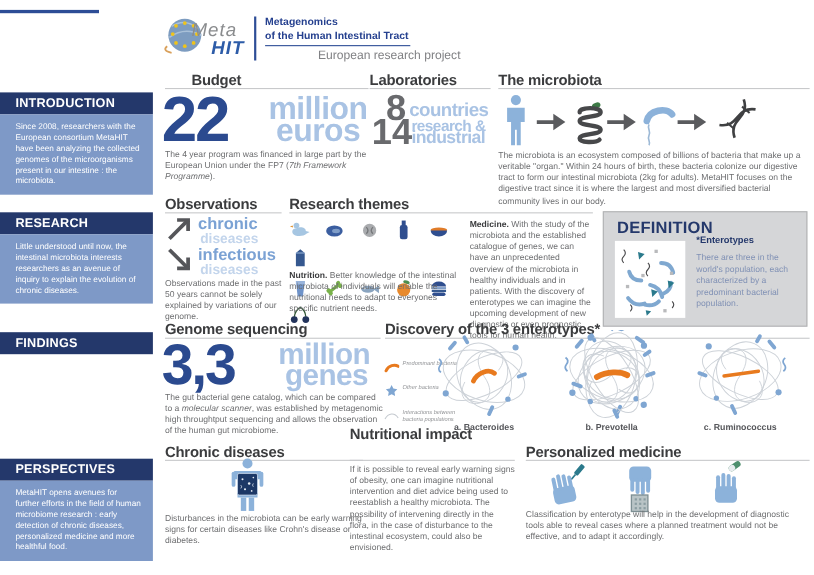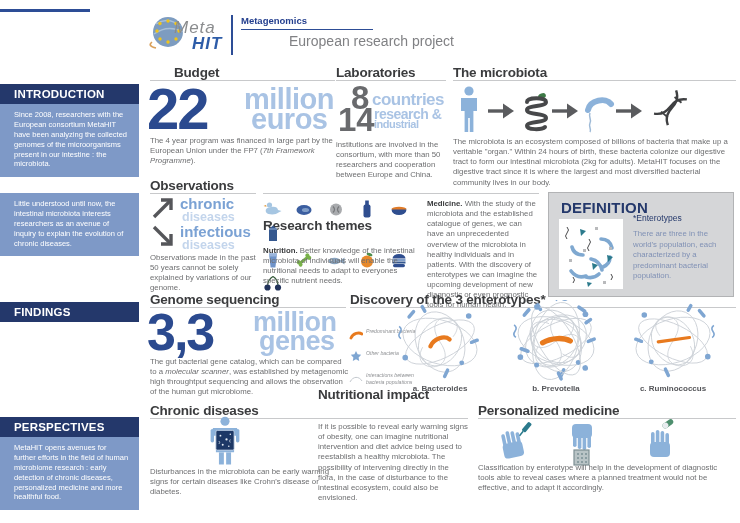--- a/index.html
+++ b/index.html
@@ -13,21 +13,21 @@
   .biglight{font-weight:bold;color:#a9c3e4;line-height:0.8;letter-spacing:-0.5px;}
   .sb{position:absolute;left:0;width:139px;}
   .sb-h{background:#24386b;color:#ffffff;font-weight:bold;font-size:11.5px;
         padding:4px 12px 4px 14px;letter-spacing:0.2px;}
   .sb-b{background:#7e99c7;color:#ffffff;font-size:7.5px;line-height:1.32;
         padding:6px 10px 8px 14px;}
   .obs-word{font-weight:bold;font-size:15px;color:#7ba2d4;line-height:1;}
   .obs-sub{font-weight:bold;font-size:12.5px;color:#c3d5ec;line-height:1;}
   .defbox{background:#d5d6d8;border:1.5px solid #b2b3b5;border-radius:0;}
   .def-title{font-weight:bold;font-size:15px;color:#24386b;letter-spacing:0.2px;}
-  .def-term{font-weight:normal;font-size:8.5px;color:#24386b;}
+  .def-term{font-weight:bold;font-size:8.5px;color:#24386b;}
   .def-body{font-size:7.8px;color:#8091b5;line-height:1.35;}
   .net-label{font-weight:bold;font-size:8px;color:#55565a;text-align:center;}
   .legend-item{display:flex;align-items:flex-start;margin-bottom:4px;}
   .legend-txt{font-style:italic;font-size:5.2px;color:#8f9194;line-height:1.25;margin-left:3px;margin-top:2px;}
   .bold-lead{font-weight:bold;color:#3b3c3e;}
   .ico{display:inline-block;vertical-align:top;}
 </style>
 </head>
 <body>
 
@@ -79,29 +79,31 @@
       </svg>
     </span>
     <span class="abs" style="left:26px;top:8px;font-style:italic;font-size:17px;color:#8a8c8e;letter-spacing:1px;">Meta</span>
     <span class="abs" style="left:44px;top:24px;font-style:italic;font-weight:bold;font-size:17px;color:#2d5ca8;letter-spacing:1px;">HIT</span>
   </div>
 
   <div class="abs" style="left:231px;top:15px;width:2px;height:40px;background:#2d4d96;"></div>
 
   <div class="abs" style="left:241px;top:15px;width:220px;">
     <div style="font-weight:bold;font-size:9.5px;color:#25408f;line-height:1.25;">Metagenomics</div>
+    <div style="font-weight:bold;font-size:9.5px;color:#25408f;line-height:1.25;">of the Human Intestinal Tract</div>
     <div style="width:132px;height:1.5px;background:#2d4d96;margin:2px 0 3px 0;"></div>
-    <div style="font-size:14px;color:#808184;padding-left:48px;">European research project</div>
+    <div style="font-size:11px;color:#808184;padding-left:48px;">European research project</div>
   </div>
 
   <div class="sb" style="top:84px;">
     <div class="sb-h">INTRODUCTION</div>
     <div class="sb-b">Since 2008, researchers with the European consortium MetaHIT have been analyzing the collected genomes of the microorganisms present in our intestine : the microbiota.</div>
   </div>
   <div class="sb" style="top:193px;">
+    <div class="sb-h">RESEARCH</div>
     <div class="sb-b">Little understood until now, the intestinal microbiota interests researchers as an avenue of inquiry to explain the evolution of chronic diseases.</div>
   </div>
   <div class="sb" style="top:302px;">
     <div class="sb-h">FINDINGS</div>
   </div>
   <div class="sb" style="top:417px;">
     <div class="sb-h">PERSPECTIVES</div>
     <div class="sb-b">MetaHIT opens avenues for further efforts in the field of human microbiome research : early detection of chronic diseases, personalized medicine and more healthful food.</div>
   </div>
 
@@ -111,22 +113,21 @@
   <div class="abs biglight" style="left:244px;top:88px;font-size:29px;">million</div>
   <div class="abs biglight" style="left:251px;top:108px;font-size:29px;">euros</div>
   <div class="abs body-txt" style="left:150px;top:136px;width:188px;"><span>The 4 year program was financed in large part by the European Union under the FP7 (</span><i>7th Framework Programme</i><span>).</span></div>
 
   <div class="abs sec-title" style="left:336px;top:65px;">Laboratories</div>
   <div class="abs rule" style="left:336px;top:80px;width:110px;"></div>
   <div class="abs" style="left:351px;top:84px;font-weight:bold;font-size:33px;color:#696a6d;line-height:0.85;">8</div>
   <div class="abs biglight" style="left:372px;top:93px;font-size:17px;">countries</div>
   <div class="abs" style="left:338px;top:106px;font-weight:bold;font-size:33px;color:#696a6d;line-height:0.85;">14</div>
   <div class="abs biglight" style="left:374px;top:109px;font-size:14px;">research &amp;</div>
-  <div class="abs biglight" style="left:374px;top:120px;font-size:11px;">industrial</div>
-  <div class="abs body-txt" style="left:336px;top:140px;width:112px;">institutions are involved in the consortium, with more than 50 researchers and cooperation between Europe and China.</div>
+  <div class="abs biglight" style="left:374px;top:120px;font-size:16px;">industrial</div>
 
   <div class="abs sec-title" style="left:453px;top:65px;">The microbiota</div>
   <div class="abs rule" style="left:453px;top:80px;width:283px;"></div>
 
   <span class="ico abs" style="left:456px;top:86px;">
     <svg width="26" height="50" viewBox="0 0 26 50">
       <circle cx="13" cy="5" r="4.6" fill="#8cb2da"></circle>
       <path d="M5 12 h16 v13 h-3.6 v21 h-3.6 V32 h-1.6 v14 H8.6 V25 H5 z" fill="#8cb2da"></path>
     </svg>
   </span>
@@ -183,21 +184,21 @@
   <span class="ico abs" style="left:151px;top:224px;">
     <svg width="24" height="24" viewBox="0 0 24 24">
         <path d="M3 3 L19 19" stroke="#55565a" stroke-width="3.4"></path>
         <path d="M20 10 v10 h-10" stroke="#55565a" stroke-width="3.4" fill="none"></path>
       </svg>
   </span>
   <div class="abs obs-word" style="left:180px;top:224px;">infectious</div>
   <div class="abs obs-sub" style="left:182px;top:239px;">diseases</div>
   <div class="abs body-txt" style="left:150px;top:253px;width:108px;">Observations made in the past 50 years cannot be solely explained by variations of our genome.</div>
 
-  <div class="abs sec-title" style="left:263px;top:178px;margin-top:40px;">Research themes</div>
+  <div class="abs sec-title" style="left:263px;top:178px;">Research themes</div>
   <div class="abs rule" style="left:263px;top:193px;width:276px;"></div>
 
   <div class="abs" style="left:263px;top:199px;width:164px;">
     <span class="ico" style="margin-right:7px;">
       <svg width="20" height="20" viewBox="0 0 20 20">
           <circle cx="6.5" cy="6" r="2.6" fill="#a6c6e2"></circle>
           <polygon points="3,6 0.5,7 3.5,7.8" fill="#e0922f"></polygon>
           <path d="M4.5 9 c-2.5 1 -2.5 5 1 6 c3.5 1 8 0.5 10-1.5 l3-1.5 -3.5-1 c0-3 -4-4 -7-3z" fill="#a6c6e2"></path>
         </svg>
     </span>

